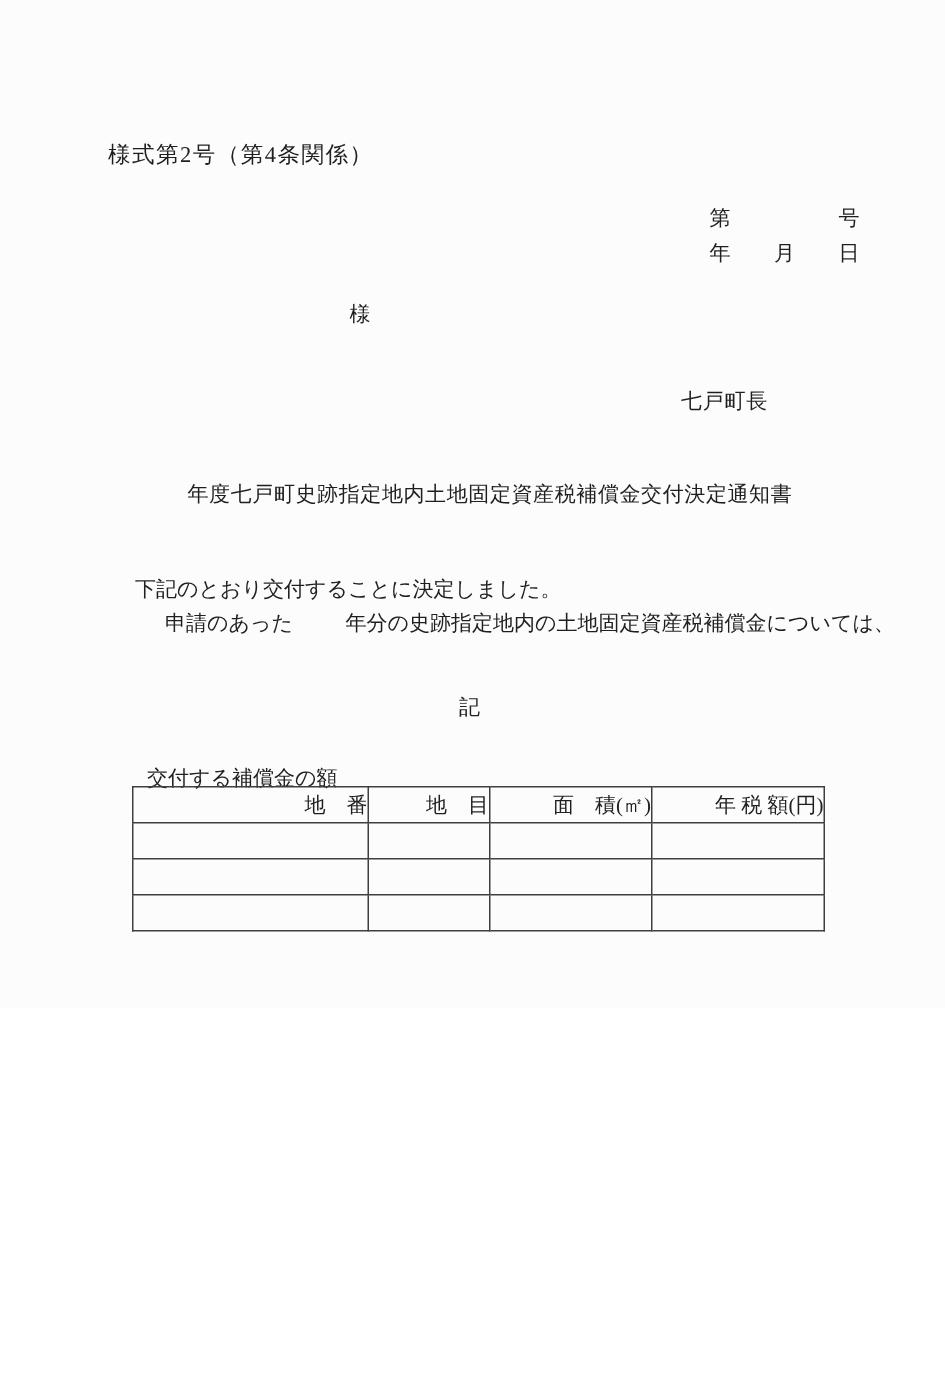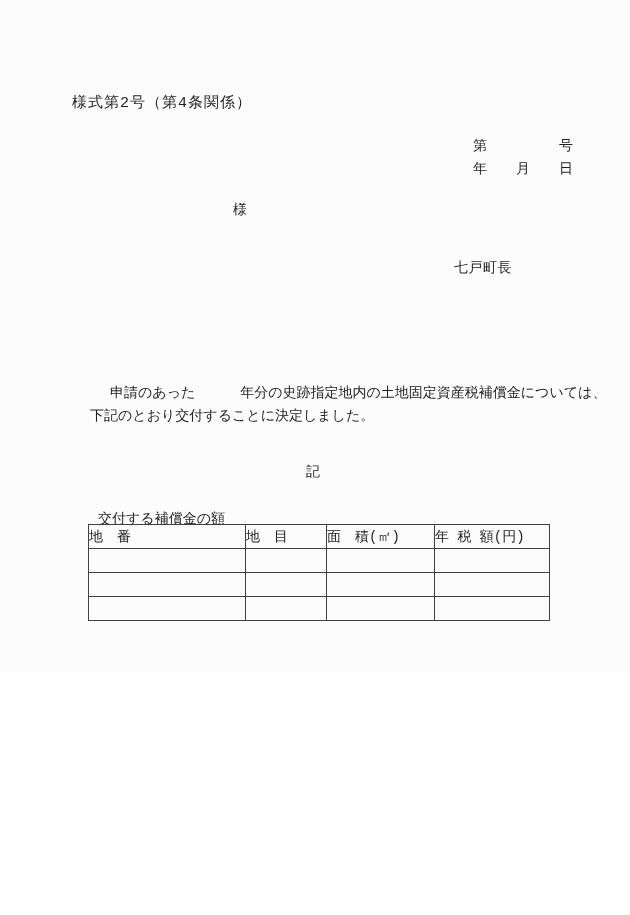--- a/index.html
+++ b/index.html
@@ -2,21 +2,21 @@
 <html><head>
 <meta charset="utf-8">
 <style>
   html, body { margin: 0; padding: 0; background: #ffffff; }
   .page {
     position: relative;
     width: 630px;
     height: 672px;
     background: #fcfcfc;
     color: #1f1f1f;
-    font-family: Liberation Mono, monospace;
+    font-family: Liberation Serif, serif;
     font-size: 14px;
     overflow: hidden;
   }
   .abs { position: absolute; white-space: nowrap; line-height: 1.1; }
 
   .form-number { left: 72px; top: 96px; font-size: 15px; letter-spacing: 1px; }
 
   .number-line { left: 473px; top: 139px; display: flex; align-items: baseline; }
   .date-line   { left: 473px; top: 162px; display: flex; align-items: baseline; }
   .gap-number { display: inline-block; width: 72px; }
@@ -40,21 +40,21 @@
     position: absolute;
     left: 88px;
     top: 524px;
     border-collapse: collapse;
     table-layout: fixed;
   }
   table.comp-table th, table.comp-table td {
     border: 1px solid #3f3f3f;
     font-weight: normal;
     font-size: 14px;
-    text-align: left;
+    text-align: right;
     vertical-align: middle;
     padding: 0;
     height: 23px;
     overflow: hidden;
   }
 </style>
 </head>
 <body>
 
 <div class="page">
@@ -72,28 +72,29 @@
     <span class="gap-date"></span>
     <span>月</span>
     <span class="gap-date"></span>
     <span>日</span>
   </div>
 
   <div class="abs addressee">様</div>
 
   <div class="abs sender">七戸町長</div>
 
+  <div class="abs doc-title">年度七戸町史跡指定地内土地固定資産税補償金交付決定通知書</div>
 
   <div class="abs body-para">
+    <div class="body-line">下記のとおり交付することに決定しました。</div>
     <div class="body-line first">
       <span>申請のあった</span>
       <span class="blank-gap"></span>
       <span>年分の史跡指定地内の土地固定資産税補償金については、</span>
     </div>
-    <div class="body-line">下記のとおり交付することに決定しました。</div>
   </div>
 
   <div class="abs record-mark">記</div>
 
   <div class="abs table-caption">交付する補償金の額</div>
 
   <table class="comp-table">
     <colgroup>
       <col style="width:157px">
       <col style="width:81px">

